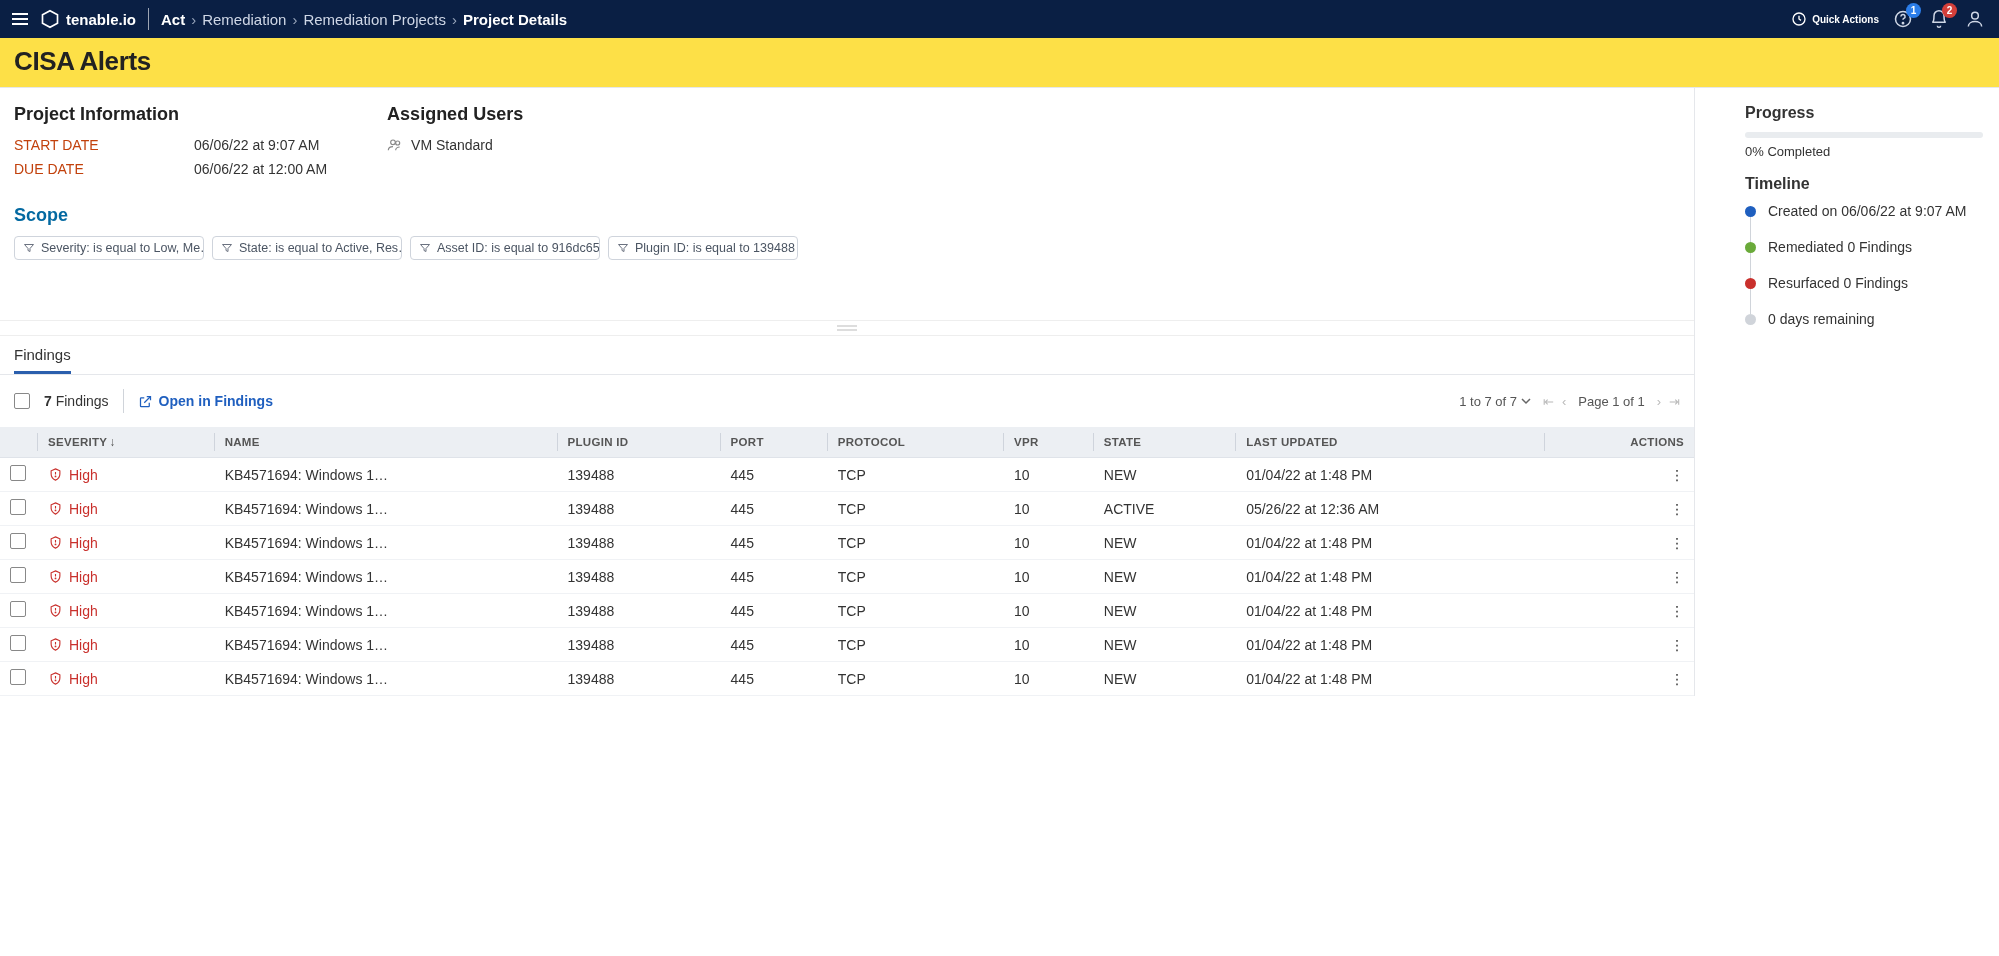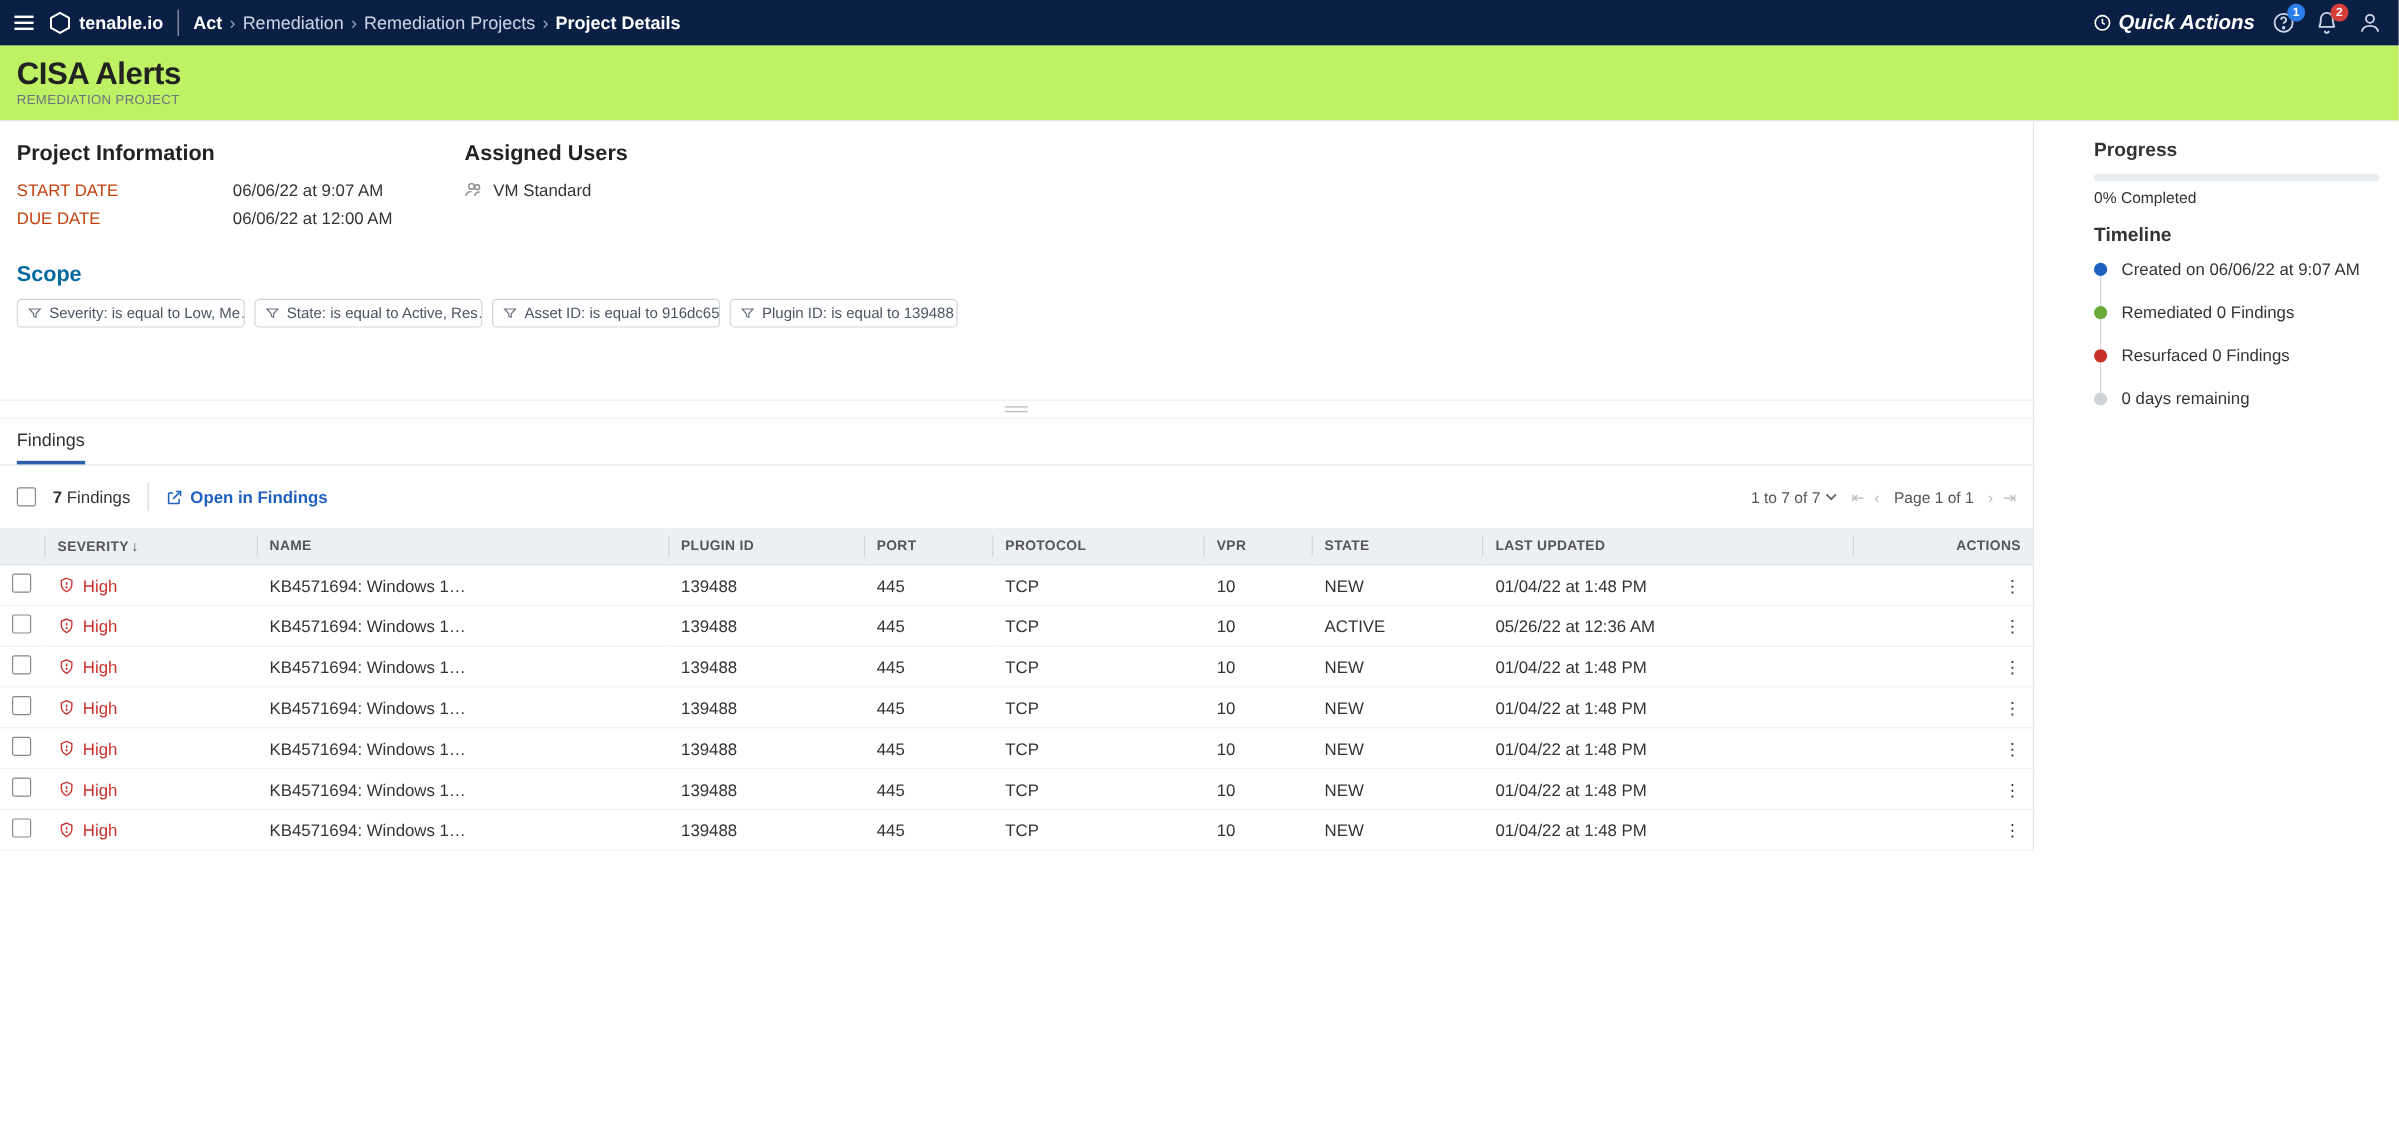--- a/index.html
+++ b/index.html
@@ -20,28 +20,28 @@
   .hamburger span { display:block; width:16px; height:2px; background:#fff; }
   .logo { display:flex; align-items:center; gap:6px; font-weight:600; font-size:15px; color:#fff; }
   .logo svg { width:20px; height:20px; }
   .vdiv { width:1px; height:22px; background:rgba(255,255,255,.6); }
   .breadcrumbs { display:flex; align-items:center; gap:6px; font-size:15px; color:#e1e5ec; }
   .breadcrumbs .bc-main { font-weight:600; color:#fff; }
   .breadcrumbs .sep { color:#9aa7bd; }
   .breadcrumbs .bc-item { color:#cfd7e6; cursor:pointer; }
   .breadcrumbs .bc-active { font-weight:700; color:#fff; }
   .topbar-spacer { flex:1; }
-  .quick-actions { display:flex; align-items:center; gap:5px; color:#fff; font-weight:600; font-size:17px; cursor:pointer;font-style:italic; }
+  .quick-actions { display:flex; align-items:center; gap:5px; color:#fff; font-weight:600; font-size:10px; cursor:pointer; }
   .topicon { position:relative; width:24px; height:24px; display:flex; align-items:center; justify-content:center; cursor:pointer; }
   .badge { position:absolute; top:-4px; right:-6px; min-width:15px; height:15px; border-radius:8px; font-size:10px; font-weight:700; display:flex; align-items:center; justify-content:center; color:#fff; padding:0 3px; }
   .badge-blue { background:#2b7de9; }
   .badge-red { background:#d43f3a; }
 
   
-  .title-strip { background:#bef264; padding: 8px 14px 10px; border-bottom:1px solid #e5e7eb; }
+  .title-strip { background:#fde047; padding: 8px 14px 10px; border-bottom:1px solid #e5e7eb; }
   .title-strip h1 { font-size:26px; font-weight:800; letter-spacing:-0.4px; color:#222; font-family: Arial, sans-serif; }
   .title-strip .subtitle { font-size:11px; letter-spacing:0.3px; color:#6b7280; margin-top:1px; }
 
   
   .main { display:flex;gap:34px; }
   .left { flex:1; border-right:1px solid #e5e7eb; }
   .right { width:270px; padding:16px; }
 
   
   .info-area { padding:16px 14px 4px; display:flex; gap:60px; }
@@ -154,21 +154,20 @@
   <div class="topicon">
     <svg width="20" height="20" viewBox="0 0 24 24" fill="none" stroke="#cfd7e6" stroke-width="1.8">
         <circle cx="12" cy="8" r="4"></circle>
         <path d="M4 21c0-4 4-6 8-6s8 2 8 6"></path>
       </svg>
   </div>
 </div>
 
 <div class="title-strip">
   <h1>CISA Alerts</h1>
-  <div class="subtitle">REMEDIATION PROJECT</div>
 </div>
 
 <div class="main">
   <div class="left">
 
     <div class="info-area">
       <div class="info-col">
         <h2>Project Information</h2>
         <div class="kv">
           <div class="k">START DATE</div>

